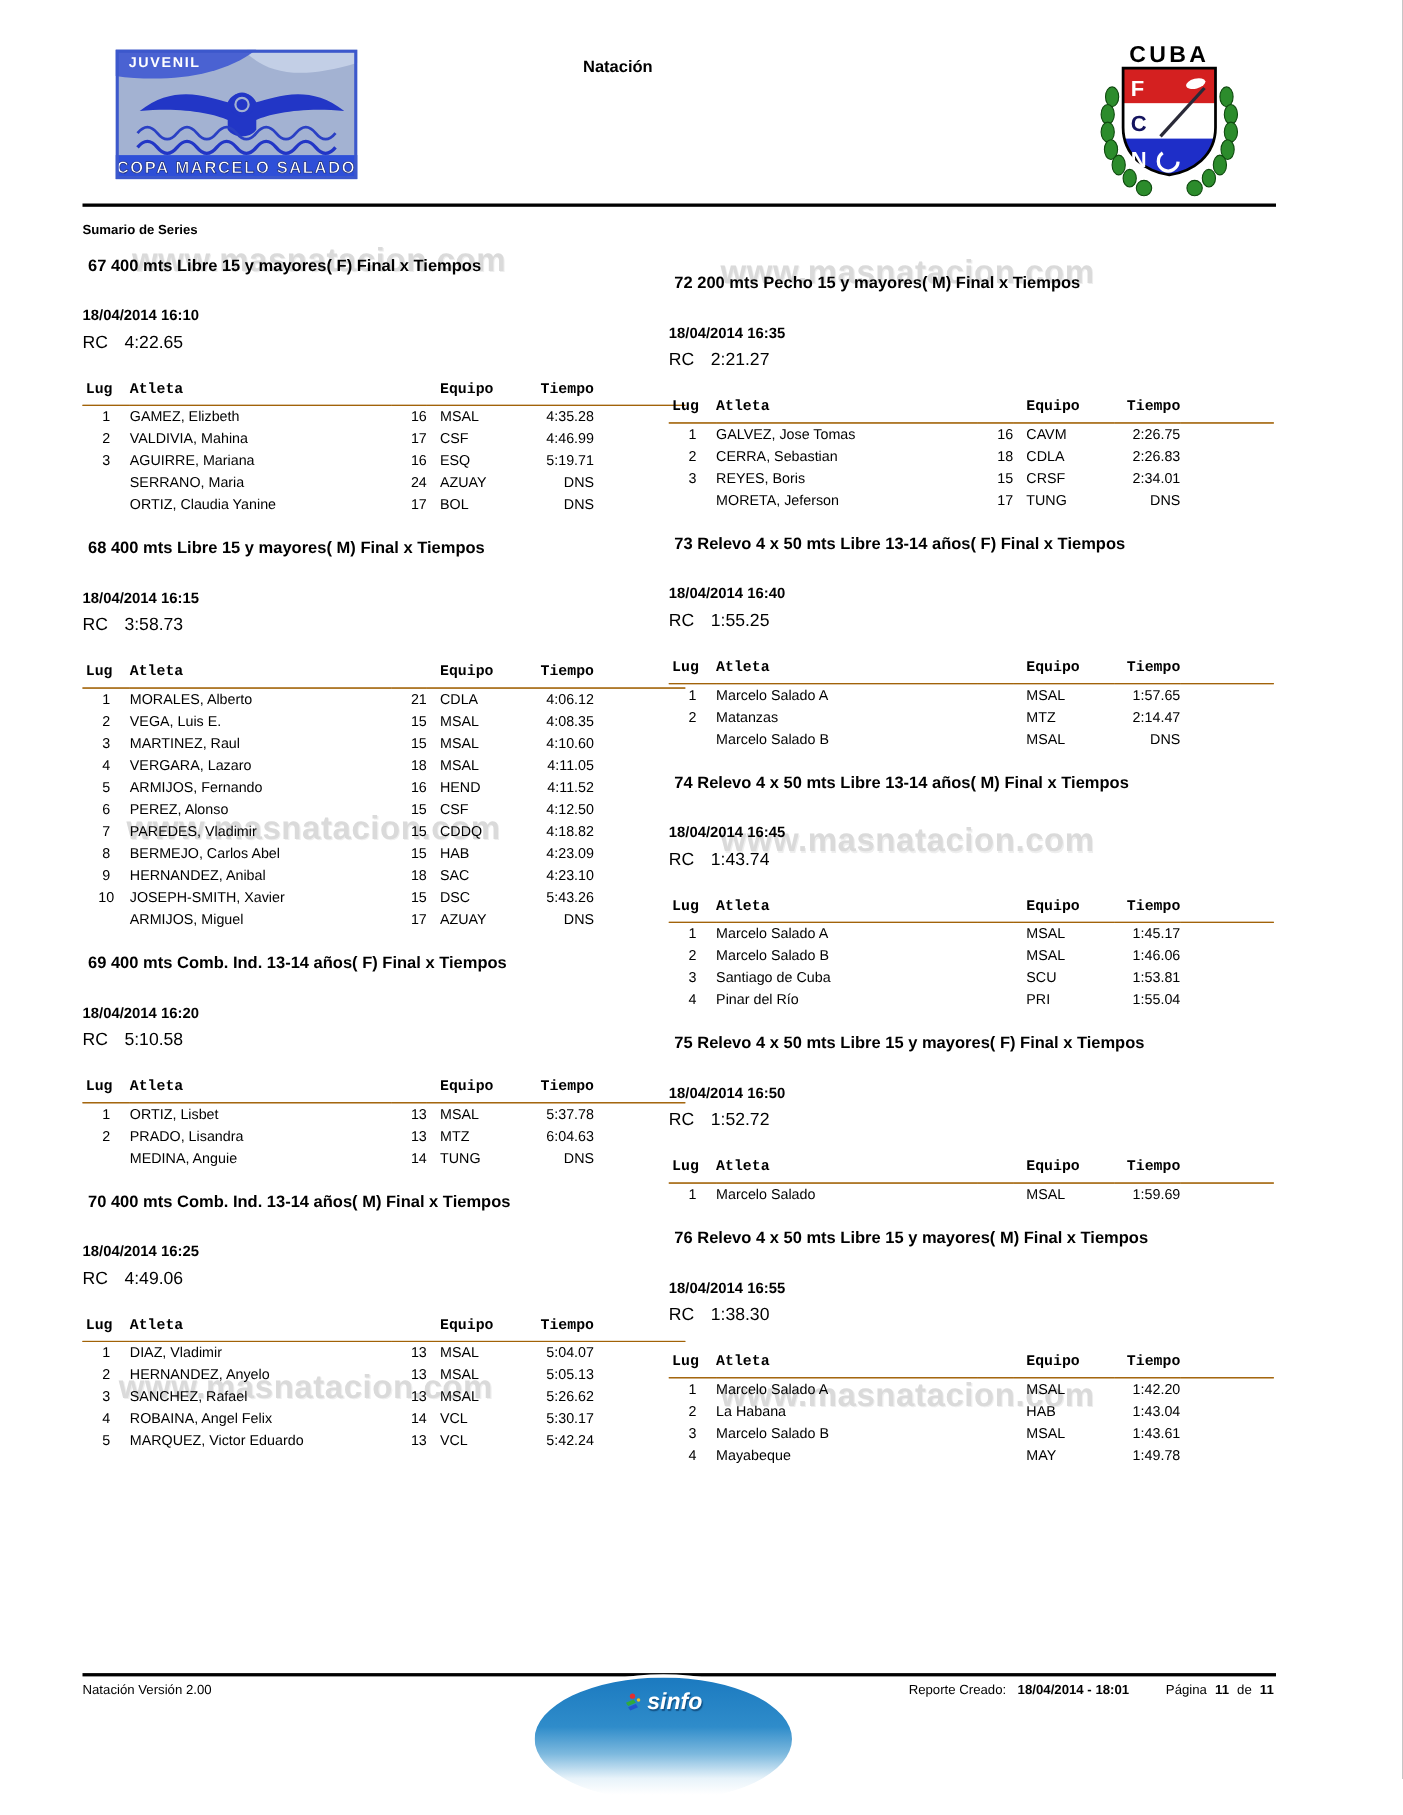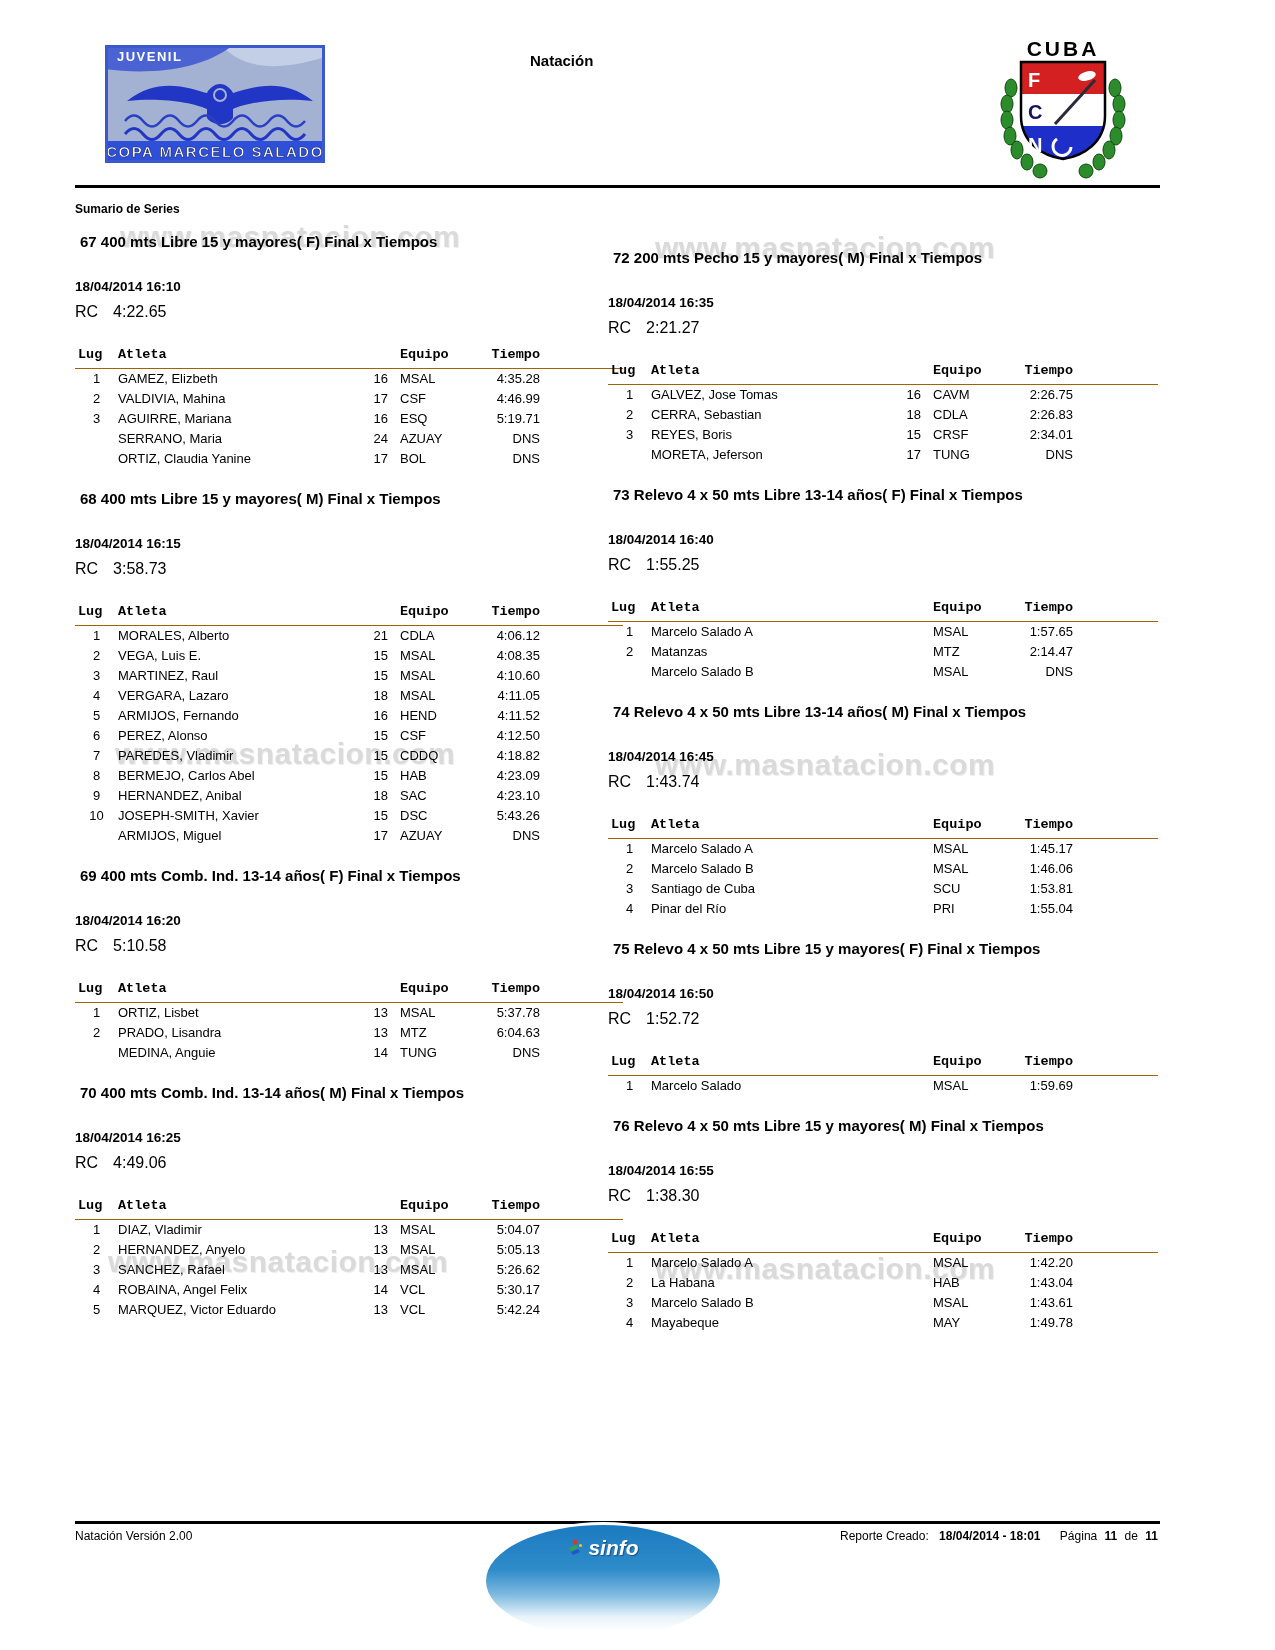--- a/index.html
+++ b/index.html
@@ -41,21 +41,21 @@
   .footer-rule{position:absolute;left:75px;top:1521px;width:1085px;height:3px;background:#000;z-index:1;}
   .sinfo-ellipse{position:absolute;left:483px;top:1522px;width:234px;height:112px;border-radius:50%;
       border:3px solid #fff;z-index:2;text-align:center;
       background:linear-gradient(180deg,#1b7ac0 0%,#2f8cca 40%,#7db9de 62%,#e8f3fa 82%,#ffffff 95%);text-decoration:underline;}
   .sinfo-inner{margin-top:11px;display:inline-flex;align-items:center;gap:5px;}
   .sinfo-text{color:#fff;font-weight:bold;font-style:italic;font-size:21px;
       text-shadow:1px 1px 1px rgba(0,40,80,.55);}
   .footer-left{position:absolute;left:75px;top:1529px;font-size:12px;z-index:3;}
   .footer-right{position:absolute;right:117px;top:1529px;font-size:12px;z-index:3;white-space:nowrap;}
   .b{font-weight:bold;}
-  .gap-s{margin-left:7px;} .gap-xl{margin-left:16px;} .gap-w{margin-left:4px;}
+  .gap-s{margin-left:7px;} .gap-xl{margin-left:30px;} .gap-w{margin-left:4px;}
 </style>
 </head>
 <body>
 
 <div class="page">
 
   <div class="logo-left">
     <svg width="220" height="118" viewBox="0 0 220 118">
       <rect x="0" y="0" width="220" height="118" fill="#a3b2d2"></rect>
       <path d="M120,0 H220 V12 C168,28 138,22 118,2 Z" fill="#c3cfe6"></path>

